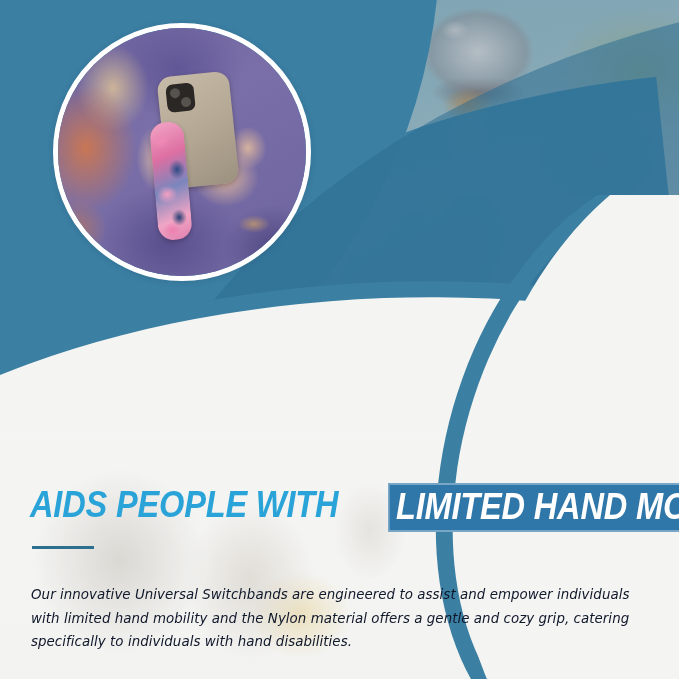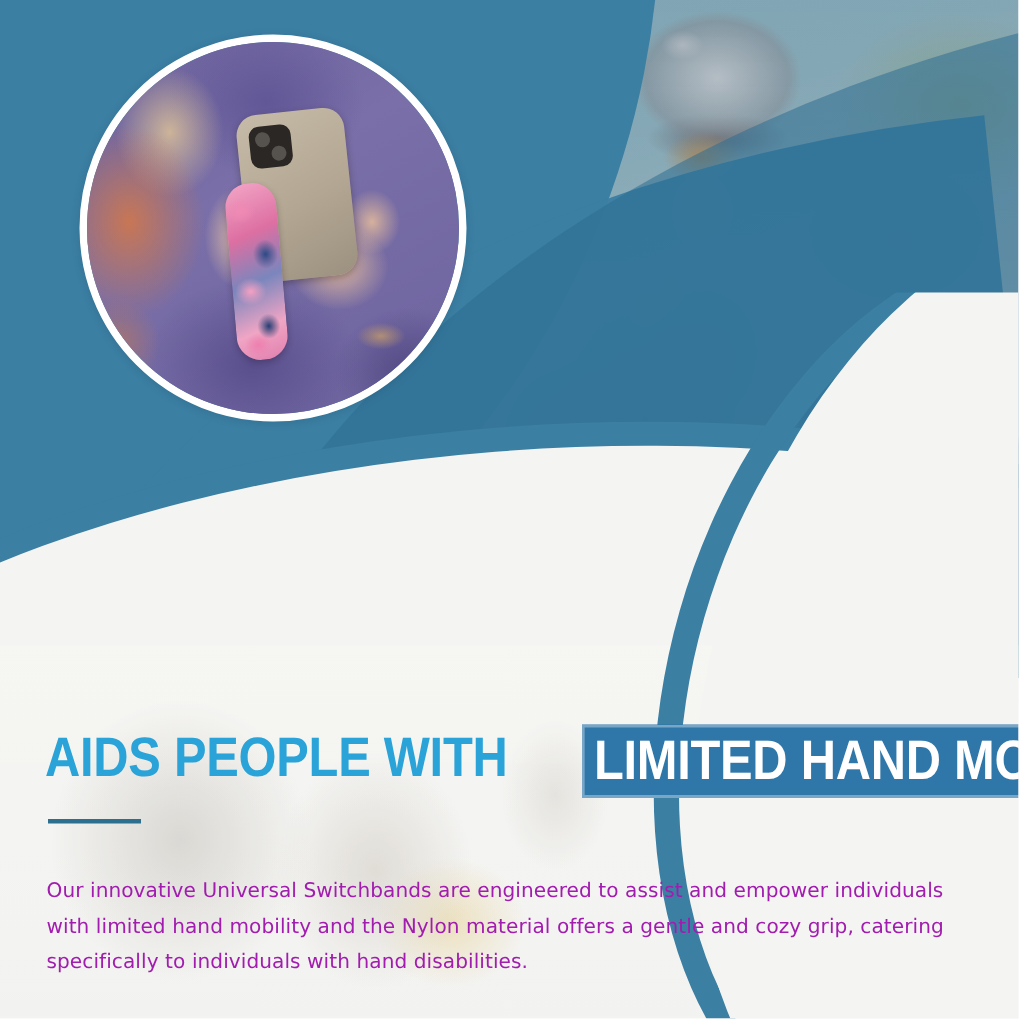--- a/index.html
+++ b/index.html
@@ -7,20 +7,21 @@
     padding: 0;
     background: #ffffff;
   }
   #poster {
     position: relative;
     width: 679px;
     height: 679px;
     overflow: hidden;
     background: #f4f4f2;
     font-family: "Liberation Sans", sans-serif;
+    font-style: italic;
     -webkit-font-smoothing: antialiased;
   }
 
   
   .photo-region {
     position: absolute;
     left: 0; top: 0;
     width: 679px; height: 452px;
     overflow: hidden;
     background: #3b7fa3;
@@ -297,21 +298,21 @@
     width: 62px; height: 3px;
     background: #2d6f8f;
     z-index: 9;
   }
 
   .body-copy {
     position: absolute;
     left: 31px; top: 570px;
     width: 602px;
     z-index: 9;
-    color: #a21caf;
+    color: #0f172a;
     font-family: "DejaVu Sans", sans-serif;
     font-size: 13.4px;
     line-height: 23.5px;
     letter-spacing: .05px;
   }
 </style>
 </head>
 <body>
 
 <div id="poster">

